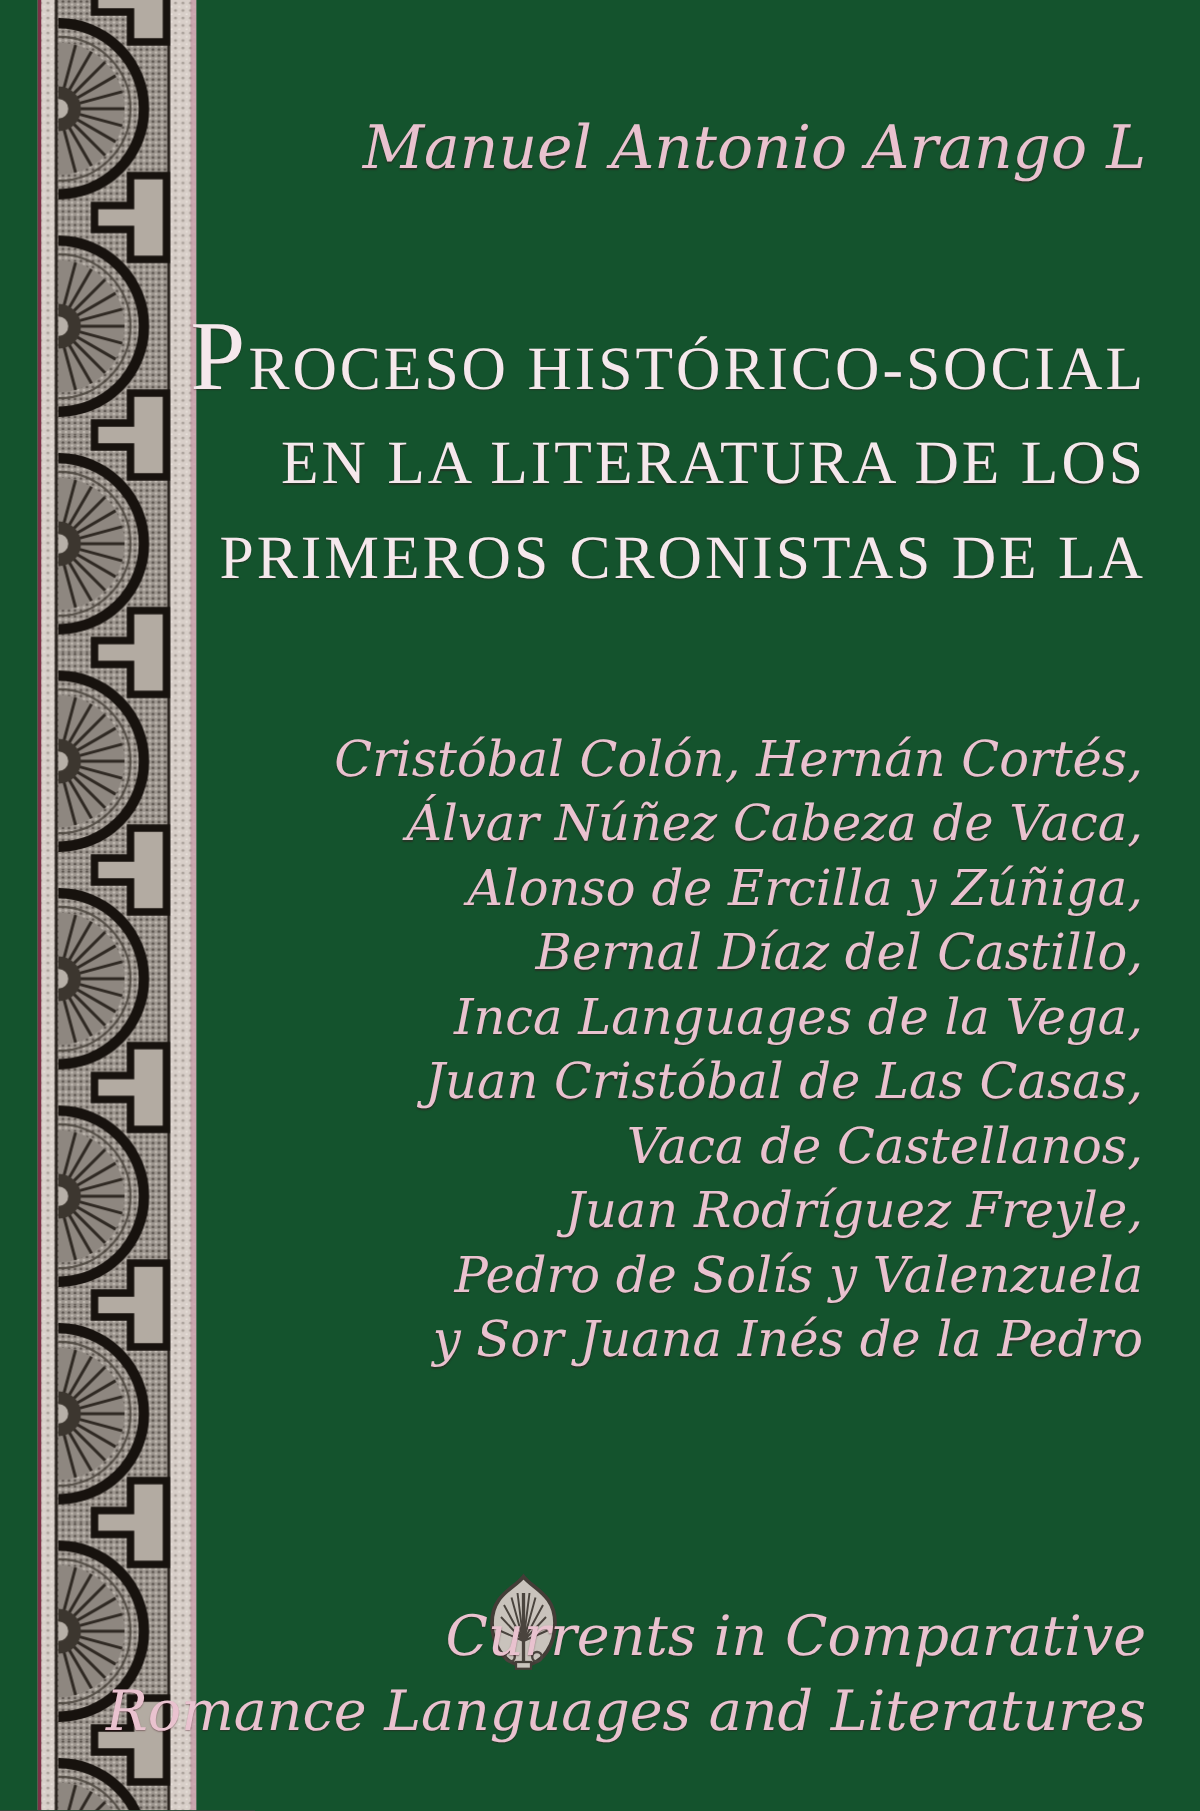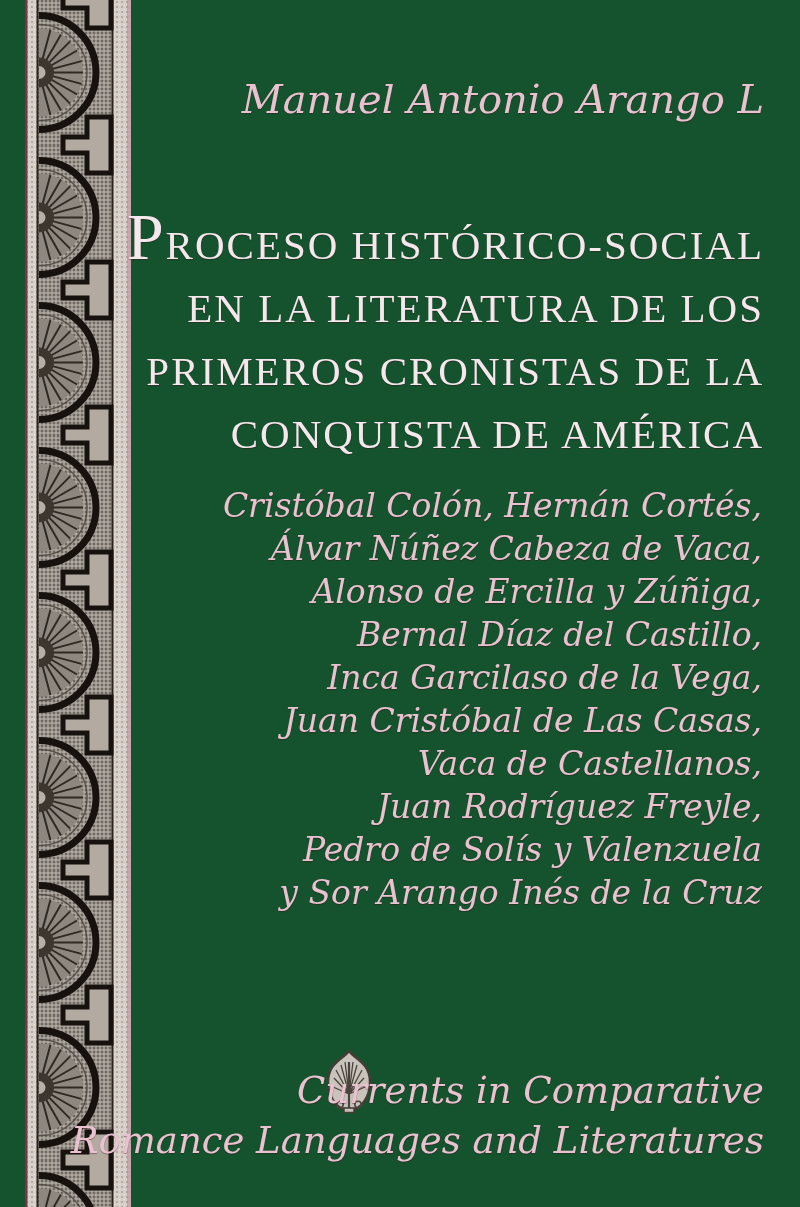--- a/index.html
+++ b/index.html
@@ -87,34 +87,33 @@
     <rect x="0" y="0" width="2.5" height="1207" fill="#7c3146"></rect>
     <rect x="102" y="0" width="4" height="1207" fill="#bb8496" opacity="0.55"></rect>
   </svg>
 
   <div class="author">Manuel Antonio Arango L</div>
 
   <div class="title">
     <div><span class="lead">P</span><span>ROCESO HISTÓRICO-SOCIAL</span></div>
     <div>EN LA LITERATURA DE LOS</div>
     <div>PRIMEROS CRONISTAS DE LA</div>
-    <div>CONQUISTA DE AMÉRICA</div>
   </div>
 
   <div class="names">
       <div>Cristóbal Colón, Hernán Cortés,</div>
       <div>Álvar Núñez Cabeza de Vaca,</div>
       <div>Alonso de Ercilla y Zúñiga,</div>
       <div>Bernal Díaz del Castillo,</div>
-      <div>Inca Garcilaso de la Vega,</div>
+      <div>Inca Languages de la Vega,</div>
       <div>Juan Cristóbal de Las Casas,</div>
       <div>Vaca de Castellanos,</div>
       <div>Juan Rodríguez Freyle,</div>
       <div>Pedro de Solís y Valenzuela</div>
-      <div>y Sor Arango Inés de la Cruz</div>
+      <div>y Sor Juana Inés de la Pedro</div>
     </div>
 
   <svg class="logo" width="58" height="66" viewBox="0 0 58 66" aria-hidden="true">
     <path d="M29 3 C23 11 8 15 8 34 C8 50 17 59 23 61 L35 61 C41 59 50 50 50 34 C50 15 35 11 29 3 Z" fill="#c9c3bc" stroke="#433d37" stroke-width="2.5"></path>
     <path d="M29 14 L29 61" stroke="#4a443e" stroke-width="2.2" fill="none"></path>
     <path d="M29 46 L16 22 M29 46 L21 17 M29 46 L25 14 M29 46 L33 14 M29 46 L37 17 M29 46 L42 22 M29 46 L14 30 M29 46 L44 30 M29 46 L13 39 M29 46 L45 39" stroke="#4a443e" stroke-width="1.3" fill="none"></path>
     <circle cx="20" cy="56.5" r="3.2" fill="none" stroke="#4a443e" stroke-width="1.6"></circle>
     <circle cx="38" cy="56.5" r="3.2" fill="none" stroke="#4a443e" stroke-width="1.6"></circle>
     <rect x="24" y="60" width="10" height="4.5" fill="#c9c3bc" stroke="#433d37" stroke-width="1.5"></rect>
   </svg>

